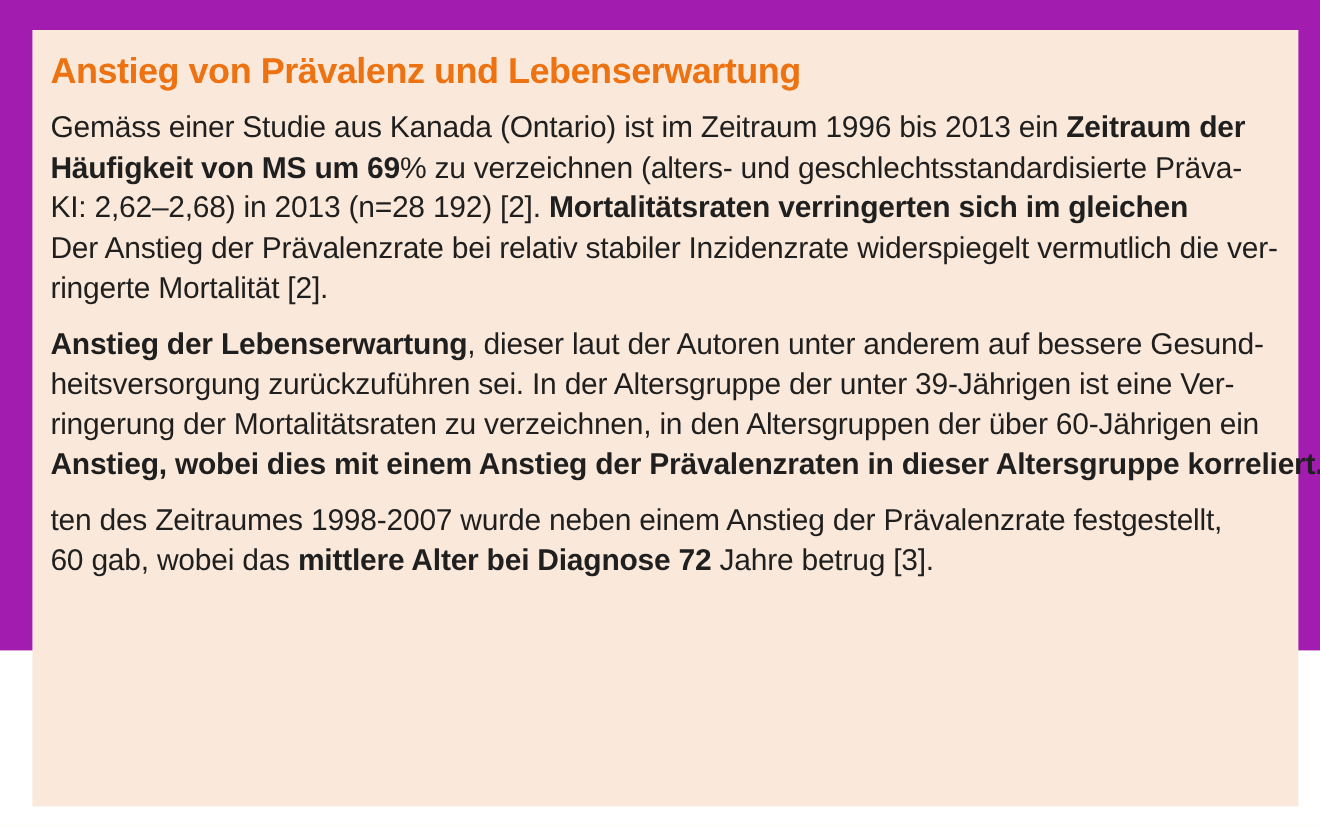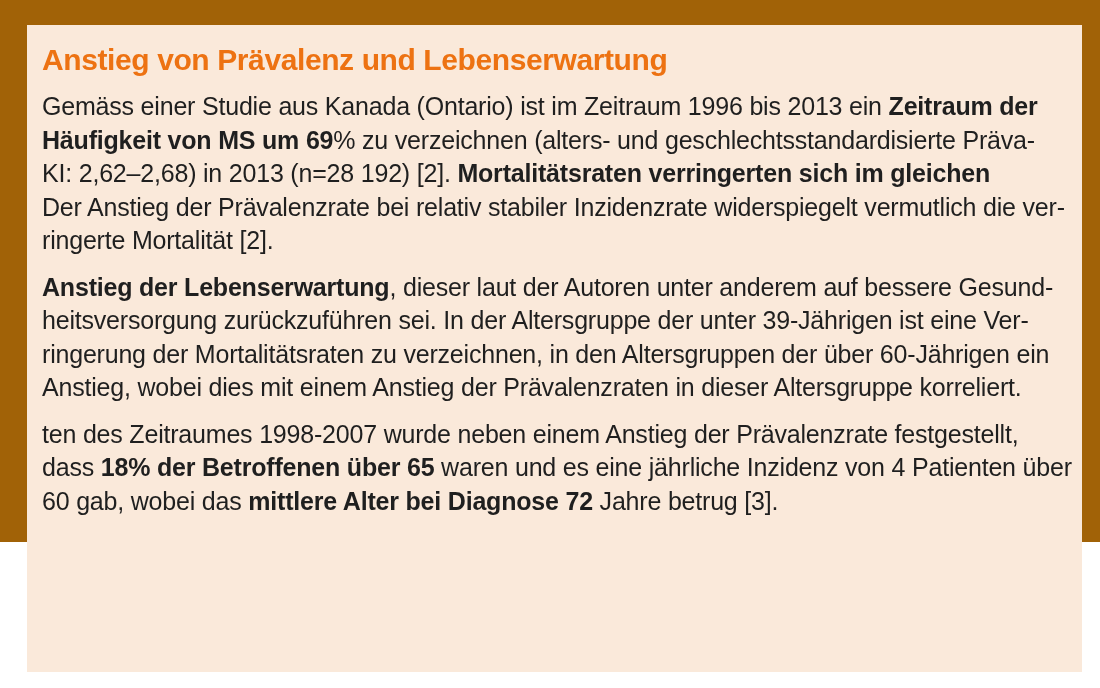--- a/index.html
+++ b/index.html
@@ -8,21 +8,21 @@
     background: #ffffff;
     width: 1100px;
     height: 688px;
     overflow: hidden;
     font-family: "Liberation Sans", "DejaVu Sans", sans-serif;
   }
   .page {
     position: relative;
     width: 1100px;
     height: 542px;
-    background: #a16207;
+    background: #a21caf;
   }
   .info-box {
     position: absolute;
     left: 27px;
     top: 25px;
     width: 1055px;
     height: 647px;
     box-sizing: border-box;
     background: #fae9da;
     padding: 16px 15px 14px 15px;
@@ -62,22 +62,21 @@
           <div class="line" style="color: rgb(31, 31, 31);"><span>Gemäss einer Studie aus Kanada (Ontario) ist im Zeitraum 1996 bis 2013 ein </span><span class="b">Zeitraum der</span></div>
           <div class="line" style="color: rgb(31, 31, 31);"><span class="b">Häufigkeit von MS um 69</span><span>% zu verzeichnen (alters- und geschlechtsstandardisierte Präva-</span></div>
           <div class="line" style="color: rgb(31, 31, 31);"><span>KI: 2,62–2,68) in 2013 (n=28 192) [2]. </span><span class="b">Mortalitätsraten verringerten sich im gleichen</span></div>
           <div class="line" style="color: rgb(31, 31, 31);"><span>Der Anstieg der Prävalenzrate bei relativ stabiler Inzidenzrate widerspiegelt vermutlich die ver-</span></div>
           <div class="line" style="color: rgb(31, 31, 31);"><span>ringerte Mortalität [2].</span></div>
         </div>
         <div class="para">
           <div class="line" style="color: rgb(31, 31, 31);"><span class="b">Anstieg der Lebenserwartung</span><span>, dieser laut der Autoren unter anderem auf bessere Gesund-</span></div>
           <div class="line" style="color: rgb(31, 31, 31);"><span>heitsversorgung zurückzuführen sei. In der Altersgruppe der unter 39-Jährigen ist eine Ver-</span></div>
           <div class="line" style="color: rgb(31, 31, 31);"><span>ringerung der Mortalitätsraten zu verzeichnen, in den Altersgruppen der über 60-Jährigen ein</span></div>
-          <div class="line" style="color: rgb(31, 31, 31);"><span>Anstieg, wobei dies mit einem Anstieg der Prävalenzraten in dieser Altersgruppe korreliert.</span></div>
+          <div class="line" style="color: rgb(31, 31, 31); font-weight: bold;"><span>Anstieg, wobei dies mit einem Anstieg der Prävalenzraten in dieser Altersgruppe korreliert.</span></div>
         </div>
         <div class="para">
           <div class="line" style="color: rgb(31, 31, 31);"><span>ten des Zeitraumes 1998-2007 wurde neben einem Anstieg der Prävalenzrate festgestellt,</span></div>
-          <div class="line" style="color: rgb(31, 31, 31);"><span>dass </span><span class="b">18% der Betroffenen über 65</span><span> waren und es eine jährliche Inzidenz von 4 Patienten über</span></div>
           <div class="line" style="color: rgb(31, 31, 31);"><span>60 gab, wobei das </span><span class="b">mittlere Alter bei Diagnose 72</span><span> Jahre betrug [3].</span></div>
         </div>
       </div>
   </div>
 </div>
 
 </body></html>

